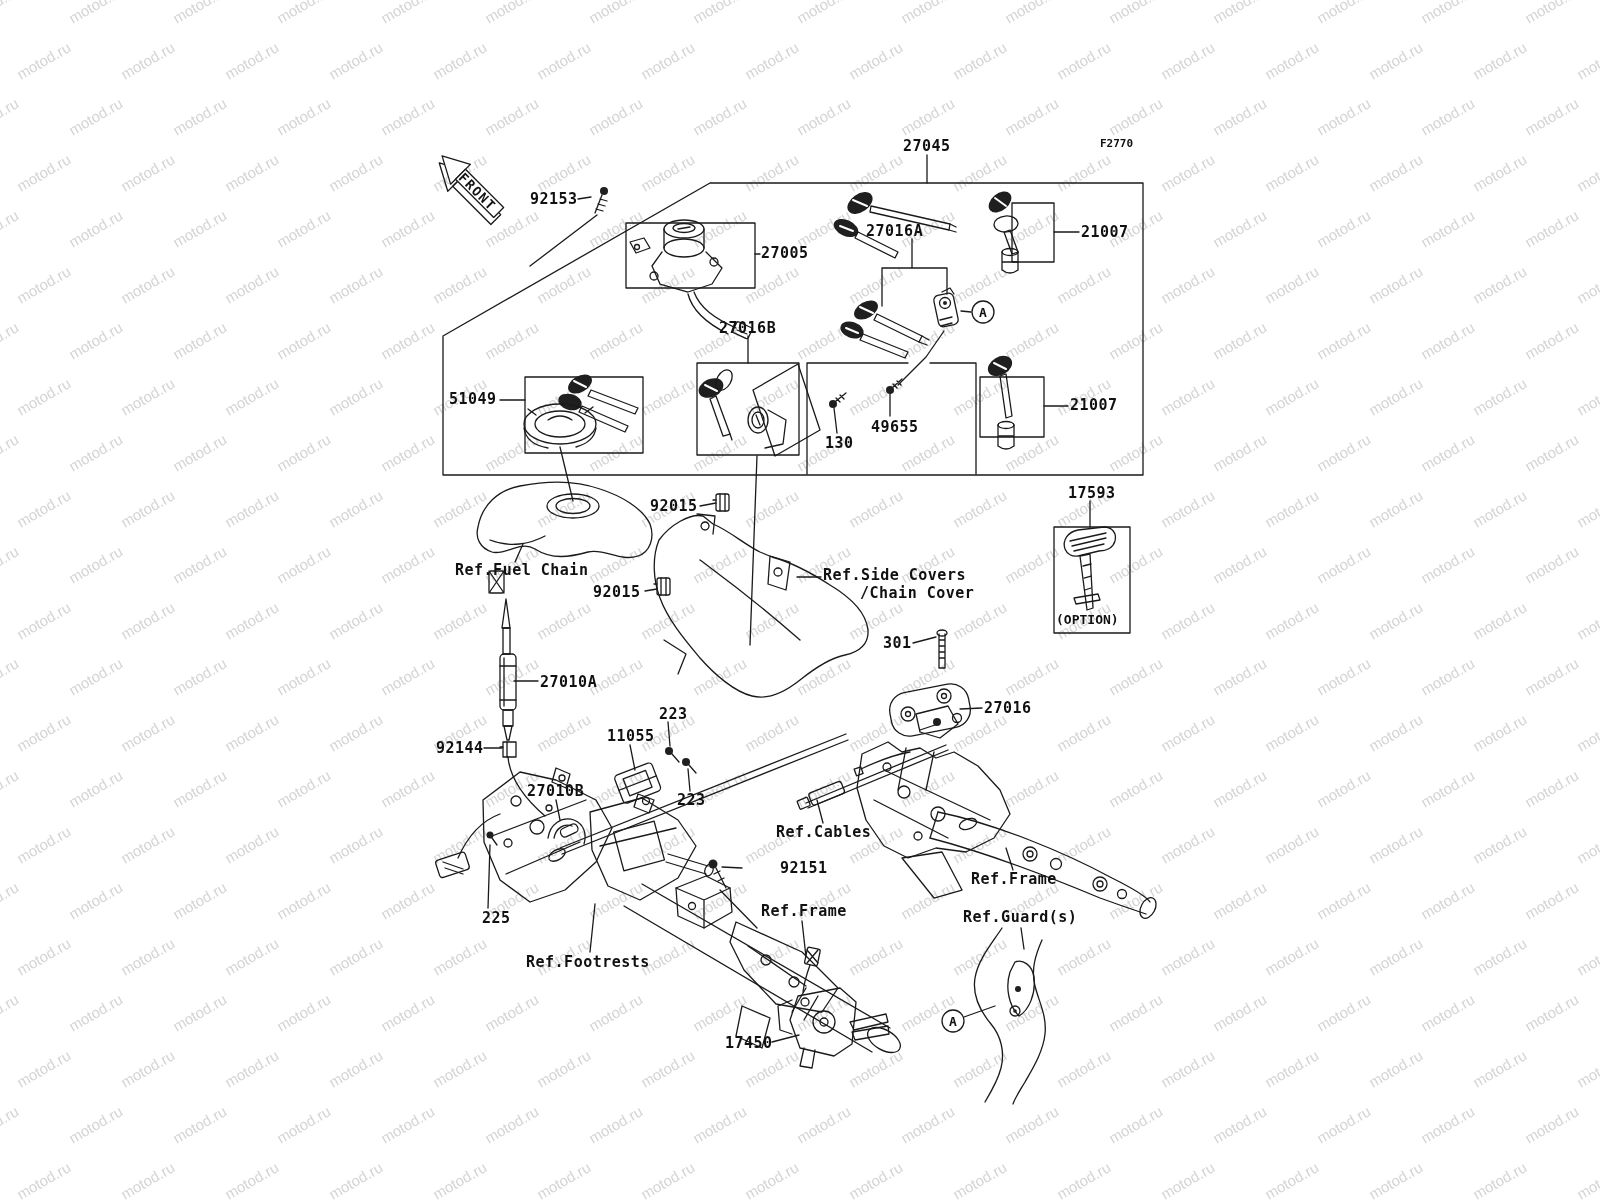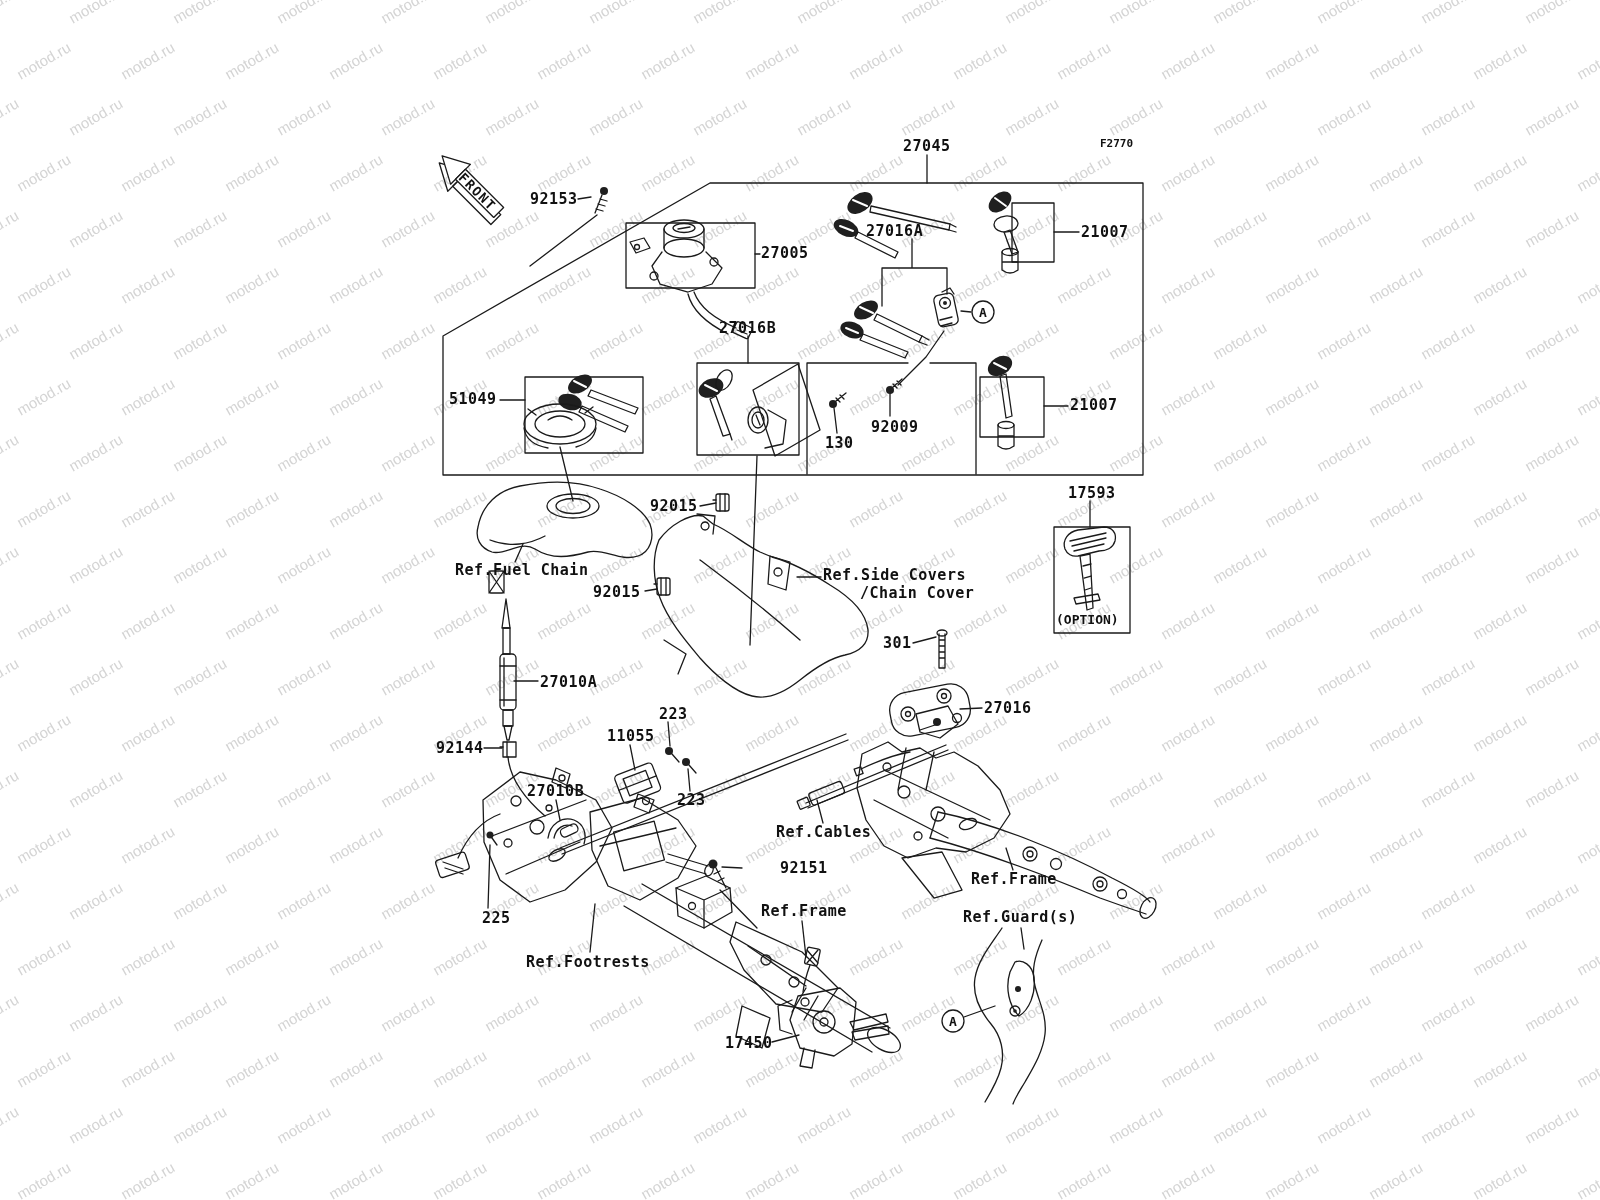--- a/index.html
+++ b/index.html
@@ -722,21 +722,21 @@
   <div id="labels">
     <div class="lbl" style="left:903px;top:139px">27045</div>
     <div class="lbl sm" style="left:1100px;top:137px">F2770</div>
     <div class="lbl" style="left:530px;top:192px">92153</div>
     <div class="lbl" style="left:761px;top:246px">27005</div>
     <div class="lbl" style="left:866px;top:224px">27016A</div>
     <div class="lbl" style="left:1081px;top:225px">21007</div>
     <div class="lbl" style="left:719px;top:321px">27016B</div>
     <div class="lbl" style="left:449px;top:392px">51049</div>
     <div class="lbl" style="left:825px;top:436px">130</div>
-    <div class="lbl" style="left:871px;top:420px">92009</div>
+    <div class="lbl" style="left:871px;top:420px">49655</div>
     <div class="lbl" style="left:1070px;top:398px">21007</div>
     <div class="lbl" style="left:1068px;top:486px">17593</div>
     <div class="lbl md" style="left:1056px;top:613px">(OPTION)</div>
     <div class="lbl" style="left:650px;top:499px">92015</div>
     <div class="lbl" style="left:593px;top:585px">92015</div>
     <div class="lbl" style="left:455px;top:563px">Ref.Fuel Chain</div>
     <div class="lbl" style="left:823px;top:568px">Ref.Side Covers</div>
     <div class="lbl" style="left:860px;top:586px">/Chain Cover</div>
     <div class="lbl" style="left:883px;top:636px">301</div>
     <div class="lbl" style="left:540px;top:675px">27010A</div>

